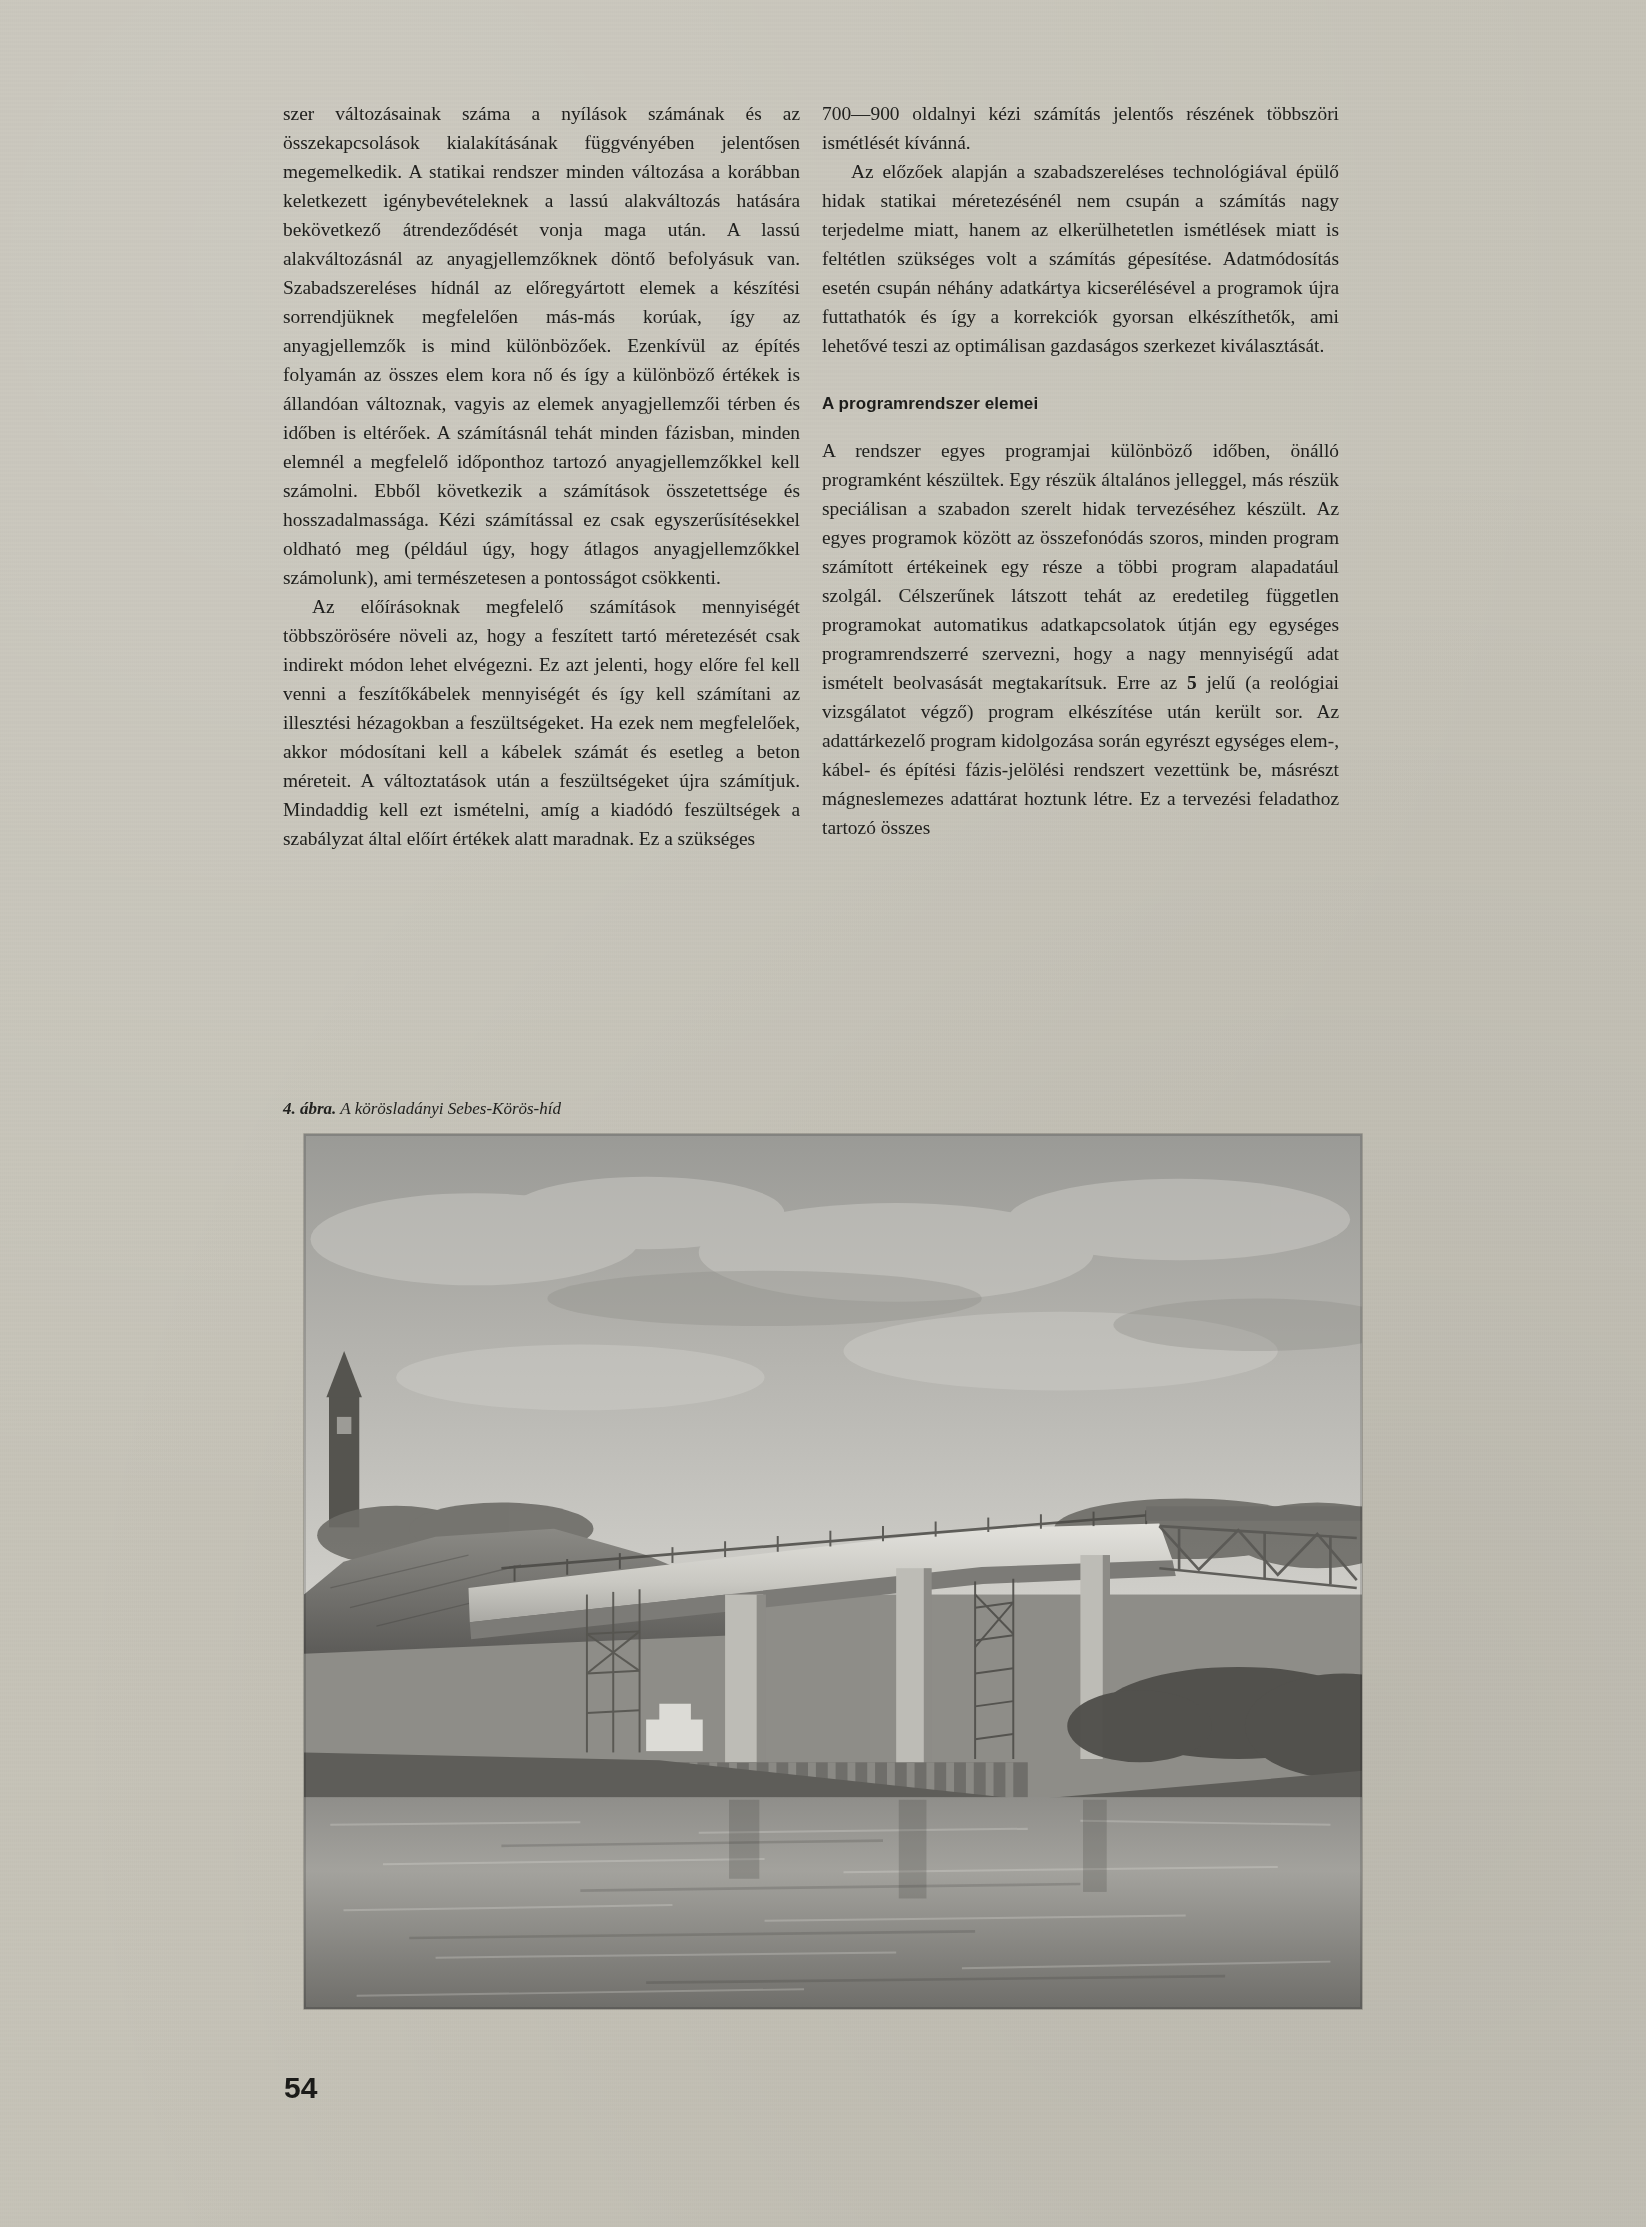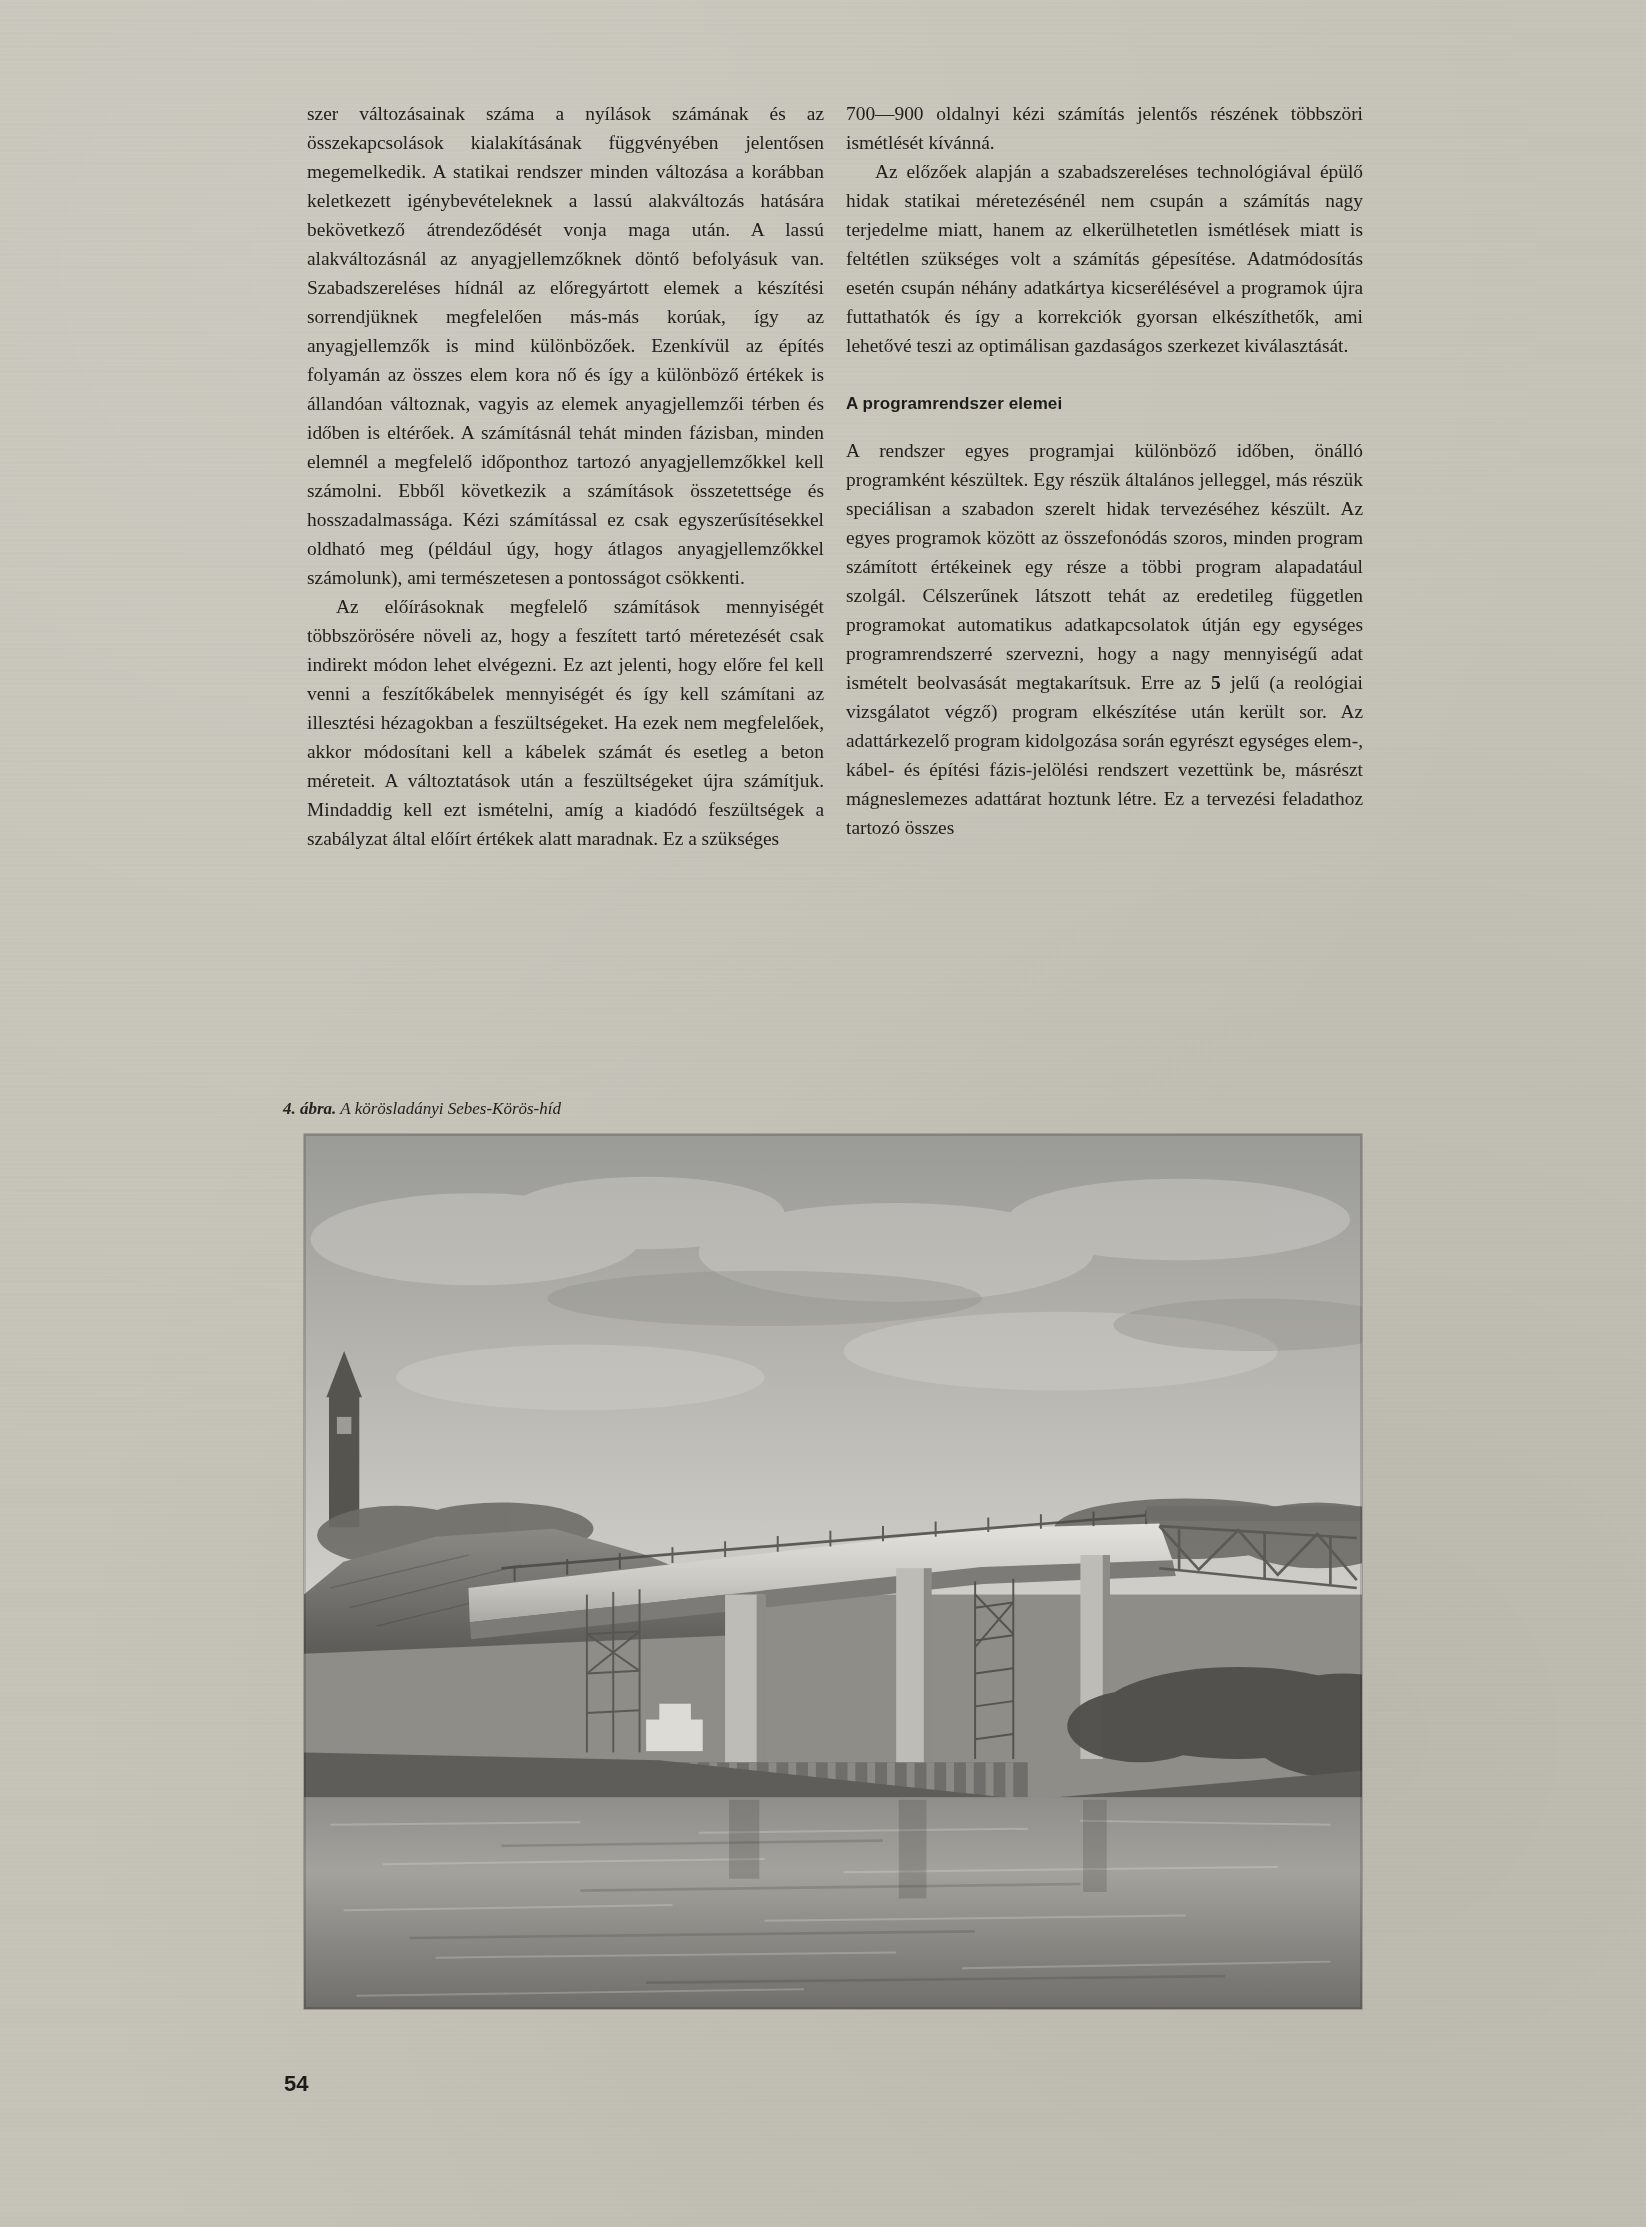--- a/index.html
+++ b/index.html
@@ -33,21 +33,20 @@
   }
   .content {
     position: absolute;
     left: 283px;
     top: 99px;
     width: 1080px;
   }
   .cols {
     display: flex;
     gap: 22px;
-    margin-left: 24px;
   }
   .col {
     width: 517px;
   }
   p {
     margin: 0;
     text-align: justify;
     font-size: 19.4px;
     line-height: 29px;
     color: #20201e;
@@ -88,21 +87,21 @@
     overflow: hidden;
     box-shadow: 0 0 0 0.7px rgba(0,0,0,0.25);
   }
   .photo svg { display: block; width: 100%; height: 100%; }
   .page-number {
     position: absolute;
     left: 284px;
     top: 2071px;
     font-family: "Liberation Sans", sans-serif;
     font-weight: bold;
-    font-size: 22px;
+    font-size: 30px;
     color: #1b1b19;
   }
   .bold { font-weight: bold; }
 </style>
 </head>
 <body>
 
 <div class="page">
   <div class="grain"></div>
 

